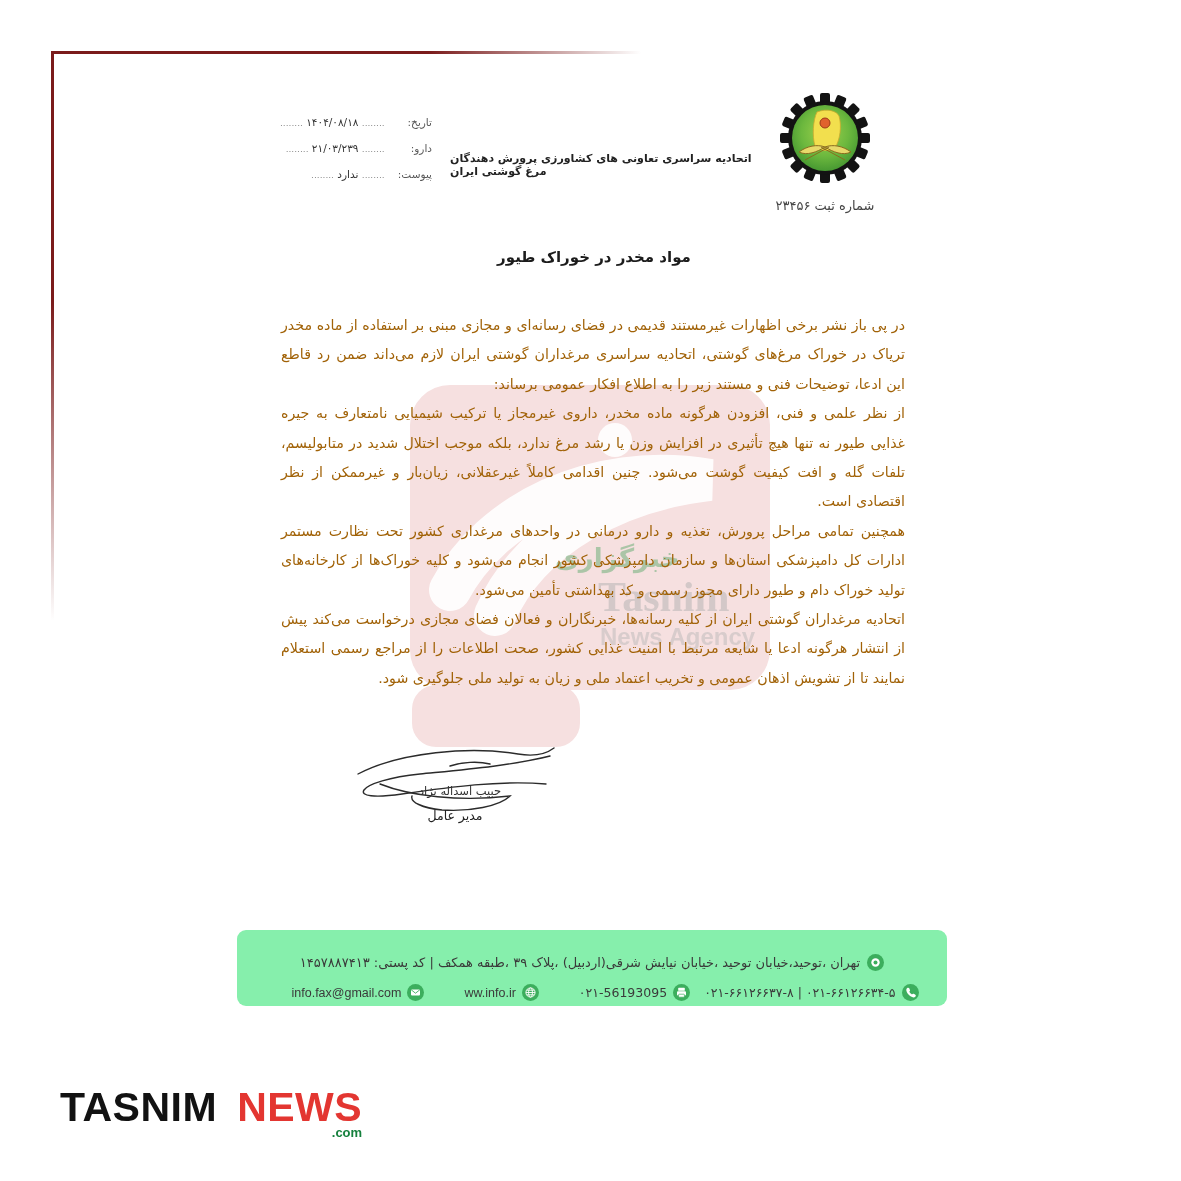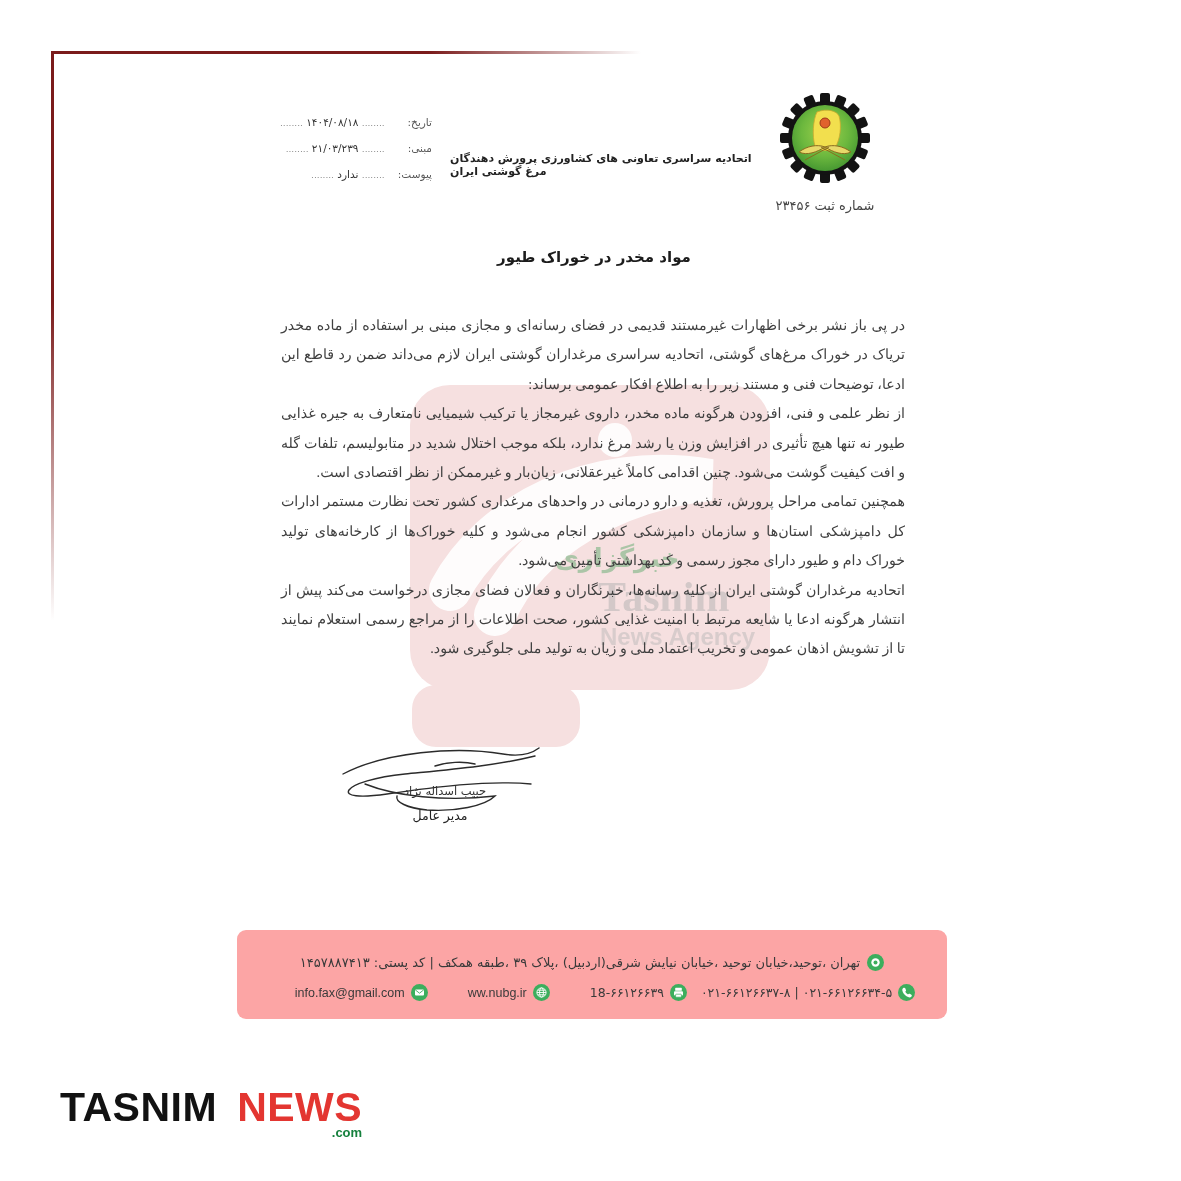--- a/index.html
+++ b/index.html
@@ -37,33 +37,33 @@
               color:rgba(110,175,120,0.55); direction:rtl; }
   .wm-en1   { position:absolute; left:188px; top:188px; font-size:42px; font-weight:bold;
               color:rgba(175,175,175,0.5); font-family:"Liberation Serif", serif; }
   .wm-en2   { position:absolute; left:190px; top:238px; font-size:24px; font-weight:bold;
               color:rgba(180,180,180,0.45); font-family:"Liberation Sans", sans-serif; }
 
   
   .title { position:absolute; left:283px; top:238px; width:622px; direction:rtl; z-index:1;
            font-weight:bold; font-size:15px; color:#1c1c1c; text-align:center; line-height:38px; }
   .body-text { position:absolute; left:281px; top:311px; width:624px; direction:rtl; z-index:1;
-               font-size:14.2px; color:#404040; text-align:justify; line-height:29.4px;font-family:Liberation Serif, serif; }
+               font-size:14.2px; color:#a16207; text-align:justify; line-height:29.4px; }
   .body-text p { margin:0; }
 
   
-  .signature { position:absolute; left:330px; top:744px; width:220px; z-index:1; text-align:center; }
+  .signature { position:absolute; left:345px; top:744px; width:220px; z-index:1; text-align:center; }
   .sig-svg  { display:block; margin:0 auto; }
   .sig-name { position:absolute; left:40px; top:40px; width:150px; font-size:11.5px; color:#333;
               direction:rtl; }
   .sig-role { font-size:12.5px; color:#222; direction:rtl; margin-top:-8px; }
 
   
-  .contact-band { position:absolute; left:237px; top:930px; width:710px; height:89px;
-                  background:#fca5a5; border-radius:9px; z-index:1; }
+  .contact-band { position:absolute; left:237px; top:930px; width:710px; height:76px;
+                  background:#86efac; border-radius:9px; z-index:1; }
   .addr-line { display:flex; direction:rtl; justify-content:center; align-items:center; gap:7px;
                margin-top:24px; font-size:13px; color:#3a3a3a; }
   .contact-line { display:flex; direction:rtl; justify-content:center; align-items:center; gap:14px;
                   margin-top:13px; font-size:12.5px; color:#3a3a3a; }
   .contact-item { display:flex; direction:rtl; align-items:center; gap:6px; white-space:nowrap; }
   .gap-lg { margin-left:26px; }
   .icon-badge { width:17px; height:17px; flex:0 0 auto; display:inline-block; }
   .latin { direction:ltr; font-family:"Liberation Sans", sans-serif; }
 
   
@@ -82,21 +82,21 @@
 <div class="frame-v"></div>
 
 <div class="date-block">
   <div class="date-row">
     <span class="lbl">تاریخ:</span>
     <span class="dots">........</span>
     <span class="val">۱۴۰۴/۰۸/۱۸</span>
     <span class="dots">........</span>
   </div>
   <div class="date-row">
-    <span class="lbl">مبنی:</span>
+    <span class="lbl">دارو:</span>
     <span class="dots">........</span>
     <span class="val">۲۱/۰۳/۲۳۹</span>
     <span class="dots">........</span>
   </div>
   <div class="date-row">
     <span class="lbl">پیوست:</span>
     <span class="dots">........</span>
     <span class="val">ندارد</span>
     <span class="dots">........</span>
   </div>
@@ -210,34 +210,34 @@
     </span>
     <span class="contact-item gap-lg">
       <span class="icon-badge">
         <svg width="17" height="17" viewBox="0 0 17 17">
           <circle cx="8.5" cy="8.5" r="8.5" fill="#3cae5d"></circle>
           <rect x="5.2" y="3.8" width="6.6" height="3" rx="0.6" fill="#ffffff"></rect>
           <rect x="4" y="7.2" width="9" height="4.2" rx="1" fill="#ffffff"></rect>
           <rect x="5.6" y="10.2" width="5.8" height="3" rx="0.6" fill="#ffffff" stroke="#3cae5d" stroke-width="0.7"></rect>
         </svg>
       </span>
-      <span>18-۶۶۱۲۶۶۳۹</span>
+      <span>۰۲۱-56193095</span>
     </span>
     <span class="contact-item gap-lg">
       <span class="icon-badge">
         <svg width="17" height="17" viewBox="0 0 17 17">
           <circle cx="8.5" cy="8.5" r="8.5" fill="#3cae5d"></circle>
           <g stroke="#ffffff" stroke-width="0.9" fill="none">
             <circle cx="8.5" cy="8.5" r="4.6"></circle>
             <ellipse cx="8.5" cy="8.5" rx="2" ry="4.6"></ellipse>
             <path d="M 3.9,8.5 H 13.1 M 4.6,6.2 H 12.4 M 4.6,10.8 H 12.4"></path>
           </g>
         </svg>
       </span>
-      <span class="latin">ww.nubg.ir</span>
+      <span class="latin">ww.info.ir</span>
     </span>
     <span class="contact-item gap-lg">
       <span class="icon-badge">
         <svg width="17" height="17" viewBox="0 0 17 17">
           <circle cx="8.5" cy="8.5" r="8.5" fill="#3cae5d"></circle>
           <rect x="4" y="5.4" width="9" height="6.2" rx="1" fill="#ffffff"></rect>
           <path d="M 4.3,5.9 L 8.5,9.2 L 12.7,5.9" fill="none" stroke="#3cae5d" stroke-width="0.9"></path>
         </svg>
       </span>
       <span class="latin">info.fax@gmail.com</span>

